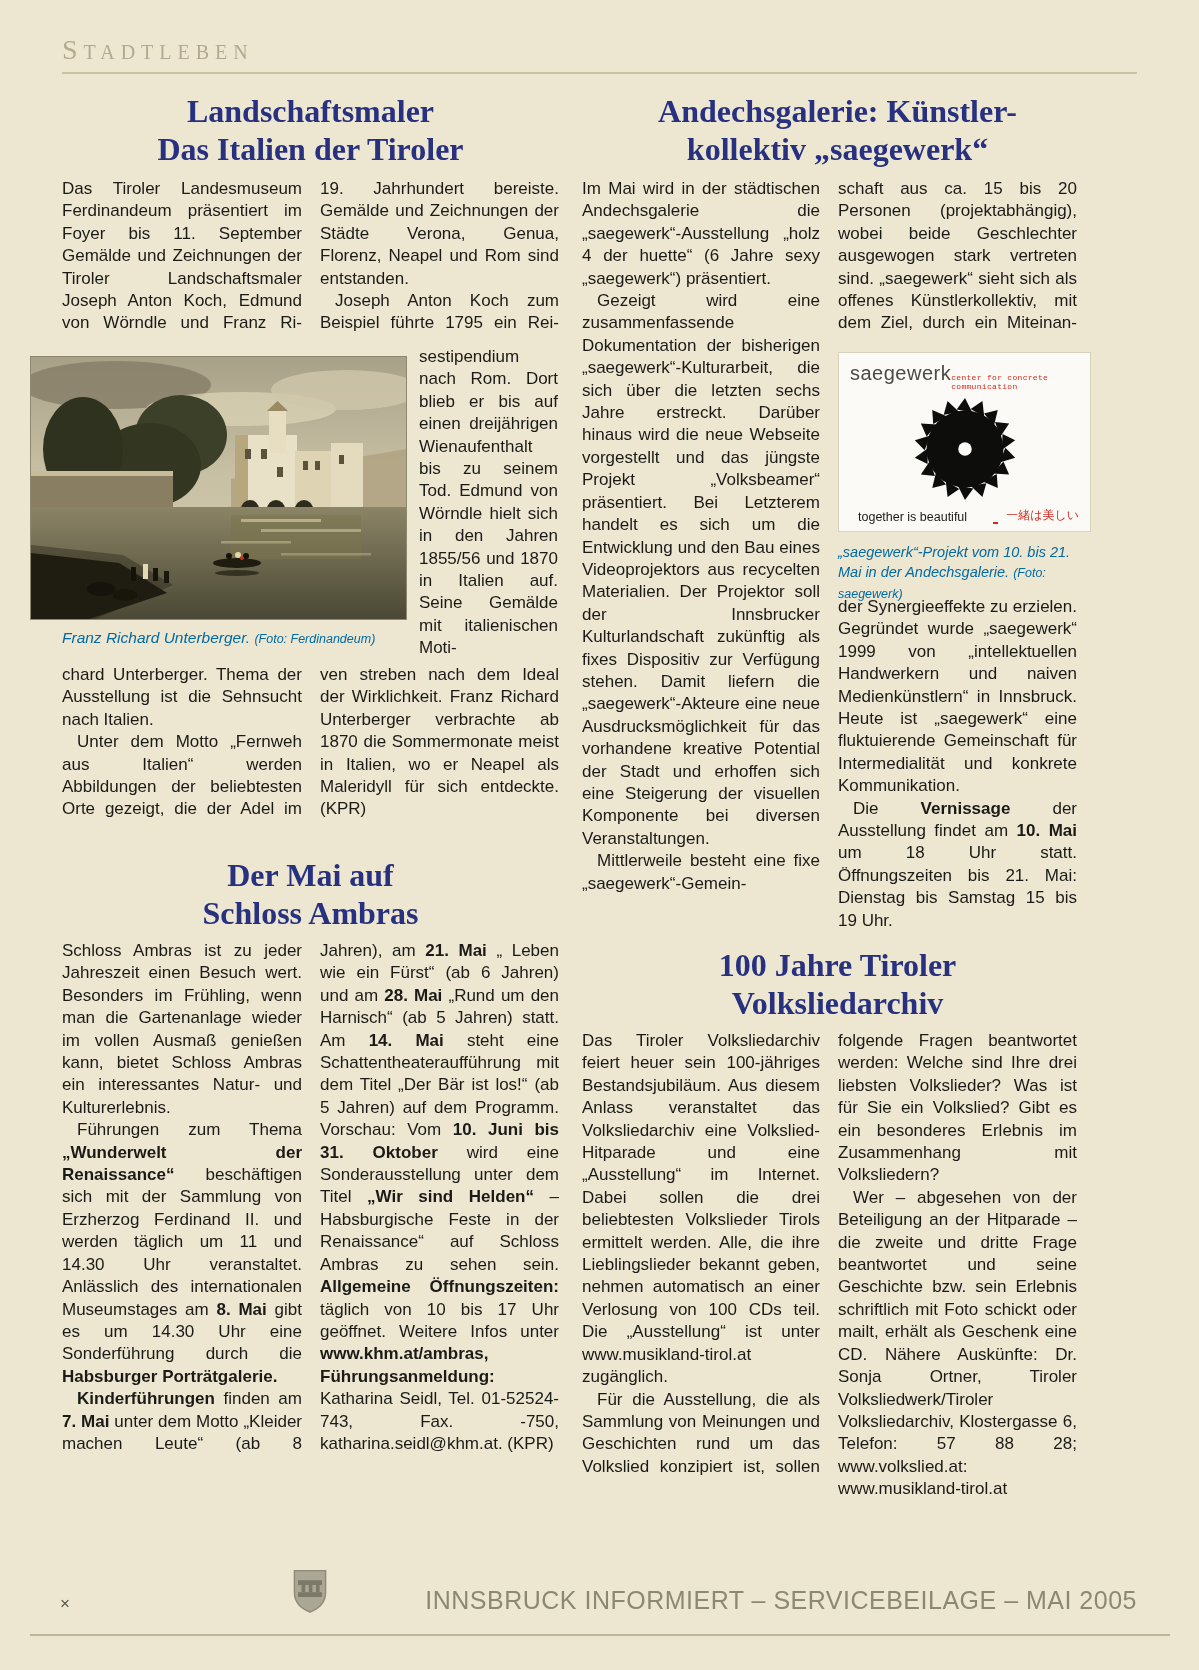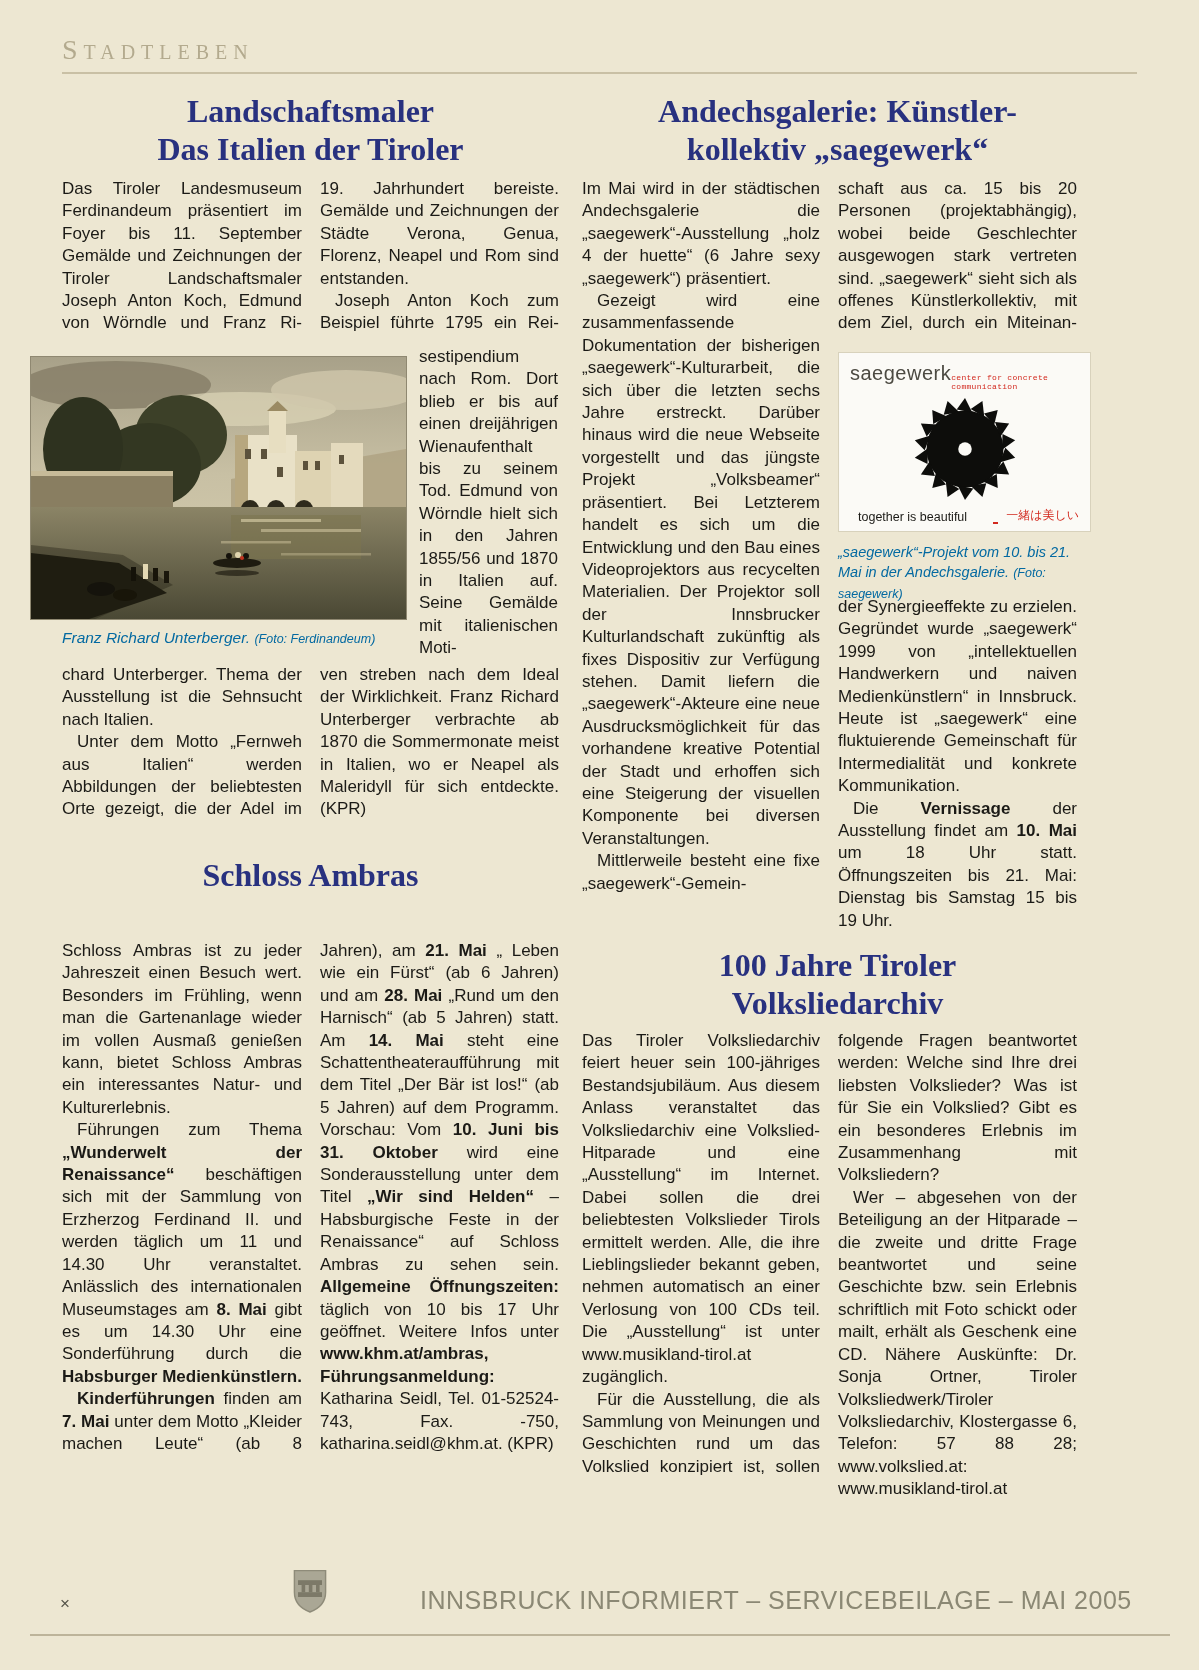--- a/index.html
+++ b/index.html
@@ -36,21 +36,21 @@
     display:flex; flex-direction:column; padding:10px 12px 8px 12px;
   }
   .logo-head { display:flex; align-items:baseline; justify-content:space-between; }
   .logo-word { font-size:20px; color:#4c4a42; letter-spacing:0.5px; }
   .logo-sub { font-size:8px; color:#d2281e; letter-spacing:0.3px;font-family:Liberation Mono, monospace; }
   .logo-blade { flex:1; display:flex; align-items:center; justify-content:center; }
   .logo-foot { display:flex; align-items:flex-end; justify-content:space-between; font-size:12.5px;margin-left:8px; }
   .logo-foot .jp { color:#d2281e; font-size:12px; }
   .logo-foot .redline { flex:1; height:2px; background:#d2281e; margin:0 8px 0 26px; }
   .footer-text {
-    font-size:25px; color:#8b8874; letter-spacing:0.5px;
+    font-size:25px; color:#8b8874; text-align:right; letter-spacing:0.5px;
   }
   .x-mark { font-size:17px; color:#55544a; }
 </style>
 </head>
 <body>
 
 <div class="page">
 
   <div class="abs kicker" style="left:62px; top:34px;">Stadtleben</div>
   <div class="rule" style="left:62px; top:72px; width:1075px;"></div>
@@ -143,26 +143,27 @@
   <div class="abs bodytxt" style="left:62px; top:664px; width:240px;">
     <p>chard Unterberger. Thema der Ausstellung ist die Sehnsucht nach Italien.</p>
     <p class="ind jl">Unter dem Motto „Fernweh aus Italien“ werden Abbildungen der beliebtesten Orte gezeigt, die der Adel im</p>
   </div>
 
   <div class="abs bodytxt" style="left:320px; top:664px; width:239px;">
     <p>ven streben nach dem Ideal der Wirklichkeit. Franz Richard Unterberger verbrachte ab 1870 die Sommermonate meist in Italien, wo er Neapel als Maleridyll für sich entdeckte. (KPR)</p>
   </div>
 
   <div class="abs headline" style="left:62px; top:856px; width:497px;">
+    <div>Der Mai auf</div>
     <div>Schloss Ambras</div>
   </div>
 
   <div class="abs bodytxt" style="left:62px; top:940px; width:240px;">
     <p>Schloss Ambras ist zu jeder Jahreszeit einen Besuch wert. Besonders im Frühling, wenn man die Gartenanlage wieder im vollen Ausmaß genießen kann, bietet Schloss Ambras ein interessantes Natur- und Kulturerlebnis.</p>
-    <p class="ind">Führungen zum Thema <b>„Wunderwelt der Renaissance“</b> beschäftigen sich mit der Sammlung von Erzherzog Ferdinand II. und werden täglich um 11 und 14.30 Uhr veranstaltet. Anlässlich des internationalen Museumstages am <b>8. Mai</b> gibt es um 14.30 Uhr eine Sonderführung durch die <b>Habsburger Medienkünstlern.</b></p>
+    <p class="ind">Führungen zum Thema <b>„Wunderwelt der Renaissance“</b> beschäftigen sich mit der Sammlung von Erzherzog Ferdinand II. und werden täglich um 11 und 14.30 Uhr veranstaltet. Anlässlich des internationalen Museumstages am <b>8. Mai</b> gibt es um 14.30 Uhr eine Sonderführung durch die <b>Habsburger Porträtgalerie.</b></p>
     <p class="ind jl"><b>Kinderführungen</b> finden am <b>7. Mai</b> unter dem Motto „Kleider machen Leute“ (ab 8</p>
   </div>
 
   <div class="abs bodytxt" style="left:320px; top:940px; width:239px;">
     <p>Jahren), am <b>21. Mai</b> „ Leben wie ein Fürst“ (ab 6 Jahren) und am <b>28. Mai</b> „Rund um den Harnisch“ (ab 5 Jahren) statt. Am <b>14. Mai</b> steht eine Schattentheateraufführung mit dem Titel „Der Bär ist los!“ (ab 5 Jahren) auf dem Programm. Vorschau: Vom <b>10. Juni bis 31. Oktober</b> wird eine Sonderausstellung unter dem Titel <b>„Wir sind Helden“</b> – Habsburgische Feste in der Renaissance“ auf Schloss Ambras zu sehen sein. <b>Allgemeine Öffnungszeiten:</b> täglich von 10 bis 17 Uhr geöffnet. Weitere Infos unter <b>www.khm.at/ambras,</b> <b>Führungsanmeldung:</b> Katharina Seidl, Tel. 01-52524-743, Fax. -750, katharina.seidl@khm.at. (KPR)</p>
   </div>
 
   <div class="abs headline" style="left:585px; top:92px; width:505px;">
     <div>Andechsgalerie: Künstler-</div>
     <div>kollektiv „saegewerk“</div>

